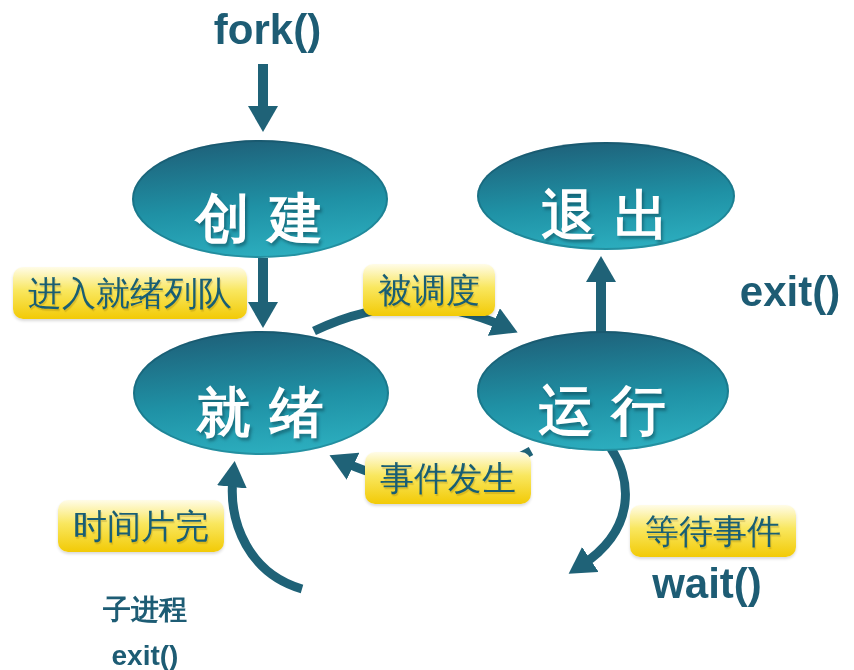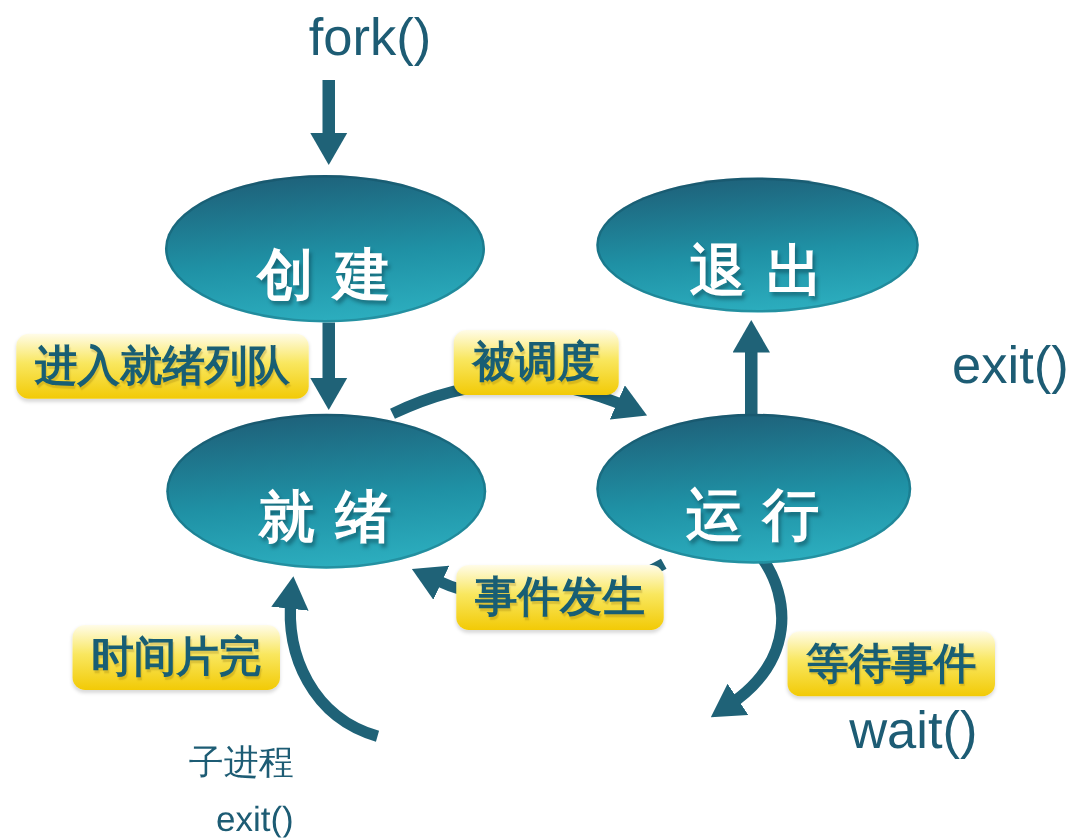--- a/index.html
+++ b/index.html
@@ -24,35 +24,35 @@
   svg.arrows{position:absolute;left:0;top:0;z-index:1;}
   .arrow{stroke:var(--arrow);fill:none;}
   .ah{fill:var(--arrow);}
   .node{
     position:absolute;z-index:2;border-radius:50%;
     background:linear-gradient(175deg,var(--ellipse-top) 4%,var(--ellipse-mid) 55%,var(--ellipse-bottom) 100%);
     display:flex;align-items:center;justify-content:center;
     box-shadow:inset 0 0 0 2px rgba(10,60,75,.25);
   }
   .node-label{
-    color:var(--node-text);font-size:45px;font-weight:bold;
+    color:var(--node-text);font-size:54px;font-weight:bold;
     text-shadow:2px 3px 3px rgba(0,30,40,.35);
     white-space:nowrap;letter-spacing:2px;margin-top:41px;
   }
   .edge-label{
     position:absolute;z-index:3;height:52px;line-height:52px;
     padding:0 15px;border-radius:10px;
     background:linear-gradient(180deg,var(--label-bg-top) 0%,var(--label-bg-mid) 45%,var(--label-bg-bottom) 100%);
-    color:var(--label-text);font-size:34px;font-weight:bold;white-space:nowrap;
+    color:var(--label-text);font-size:34px;font-weight:normal;white-space:nowrap;
     text-shadow:1px 2px 1px rgba(130,100,0,.25);
     box-shadow:0 2px 3px rgba(0,0,0,.15);
   }
   .code-text{
     position:absolute;z-index:3;color:var(--teal-text);
-    font-size:42px;font-weight:normal;text-align:right;white-space:nowrap;
+    font-size:42px;font-weight:bold;text-align:center;white-space:nowrap;
   }
   #fork-call{left:190px;top:6px;width:155px;}
   #exit-call{left:725px;top:268px;width:130px;}
   #wait-call{left:632px;top:560px;width:150px;}
   #child-exit-note{left:55px;top:587px;width:180px;font-size:28px;line-height:46px;}
 
   #node-create {left:132px;top:140px;width:256px;height:118px;}
   #node-exit   {left:477px;top:142px;width:258px;height:108px;}
   #node-ready  {left:133px;top:331px;width:256px;height:124px;}
   #node-running{left:477px;top:331px;width:252px;height:120px;}

